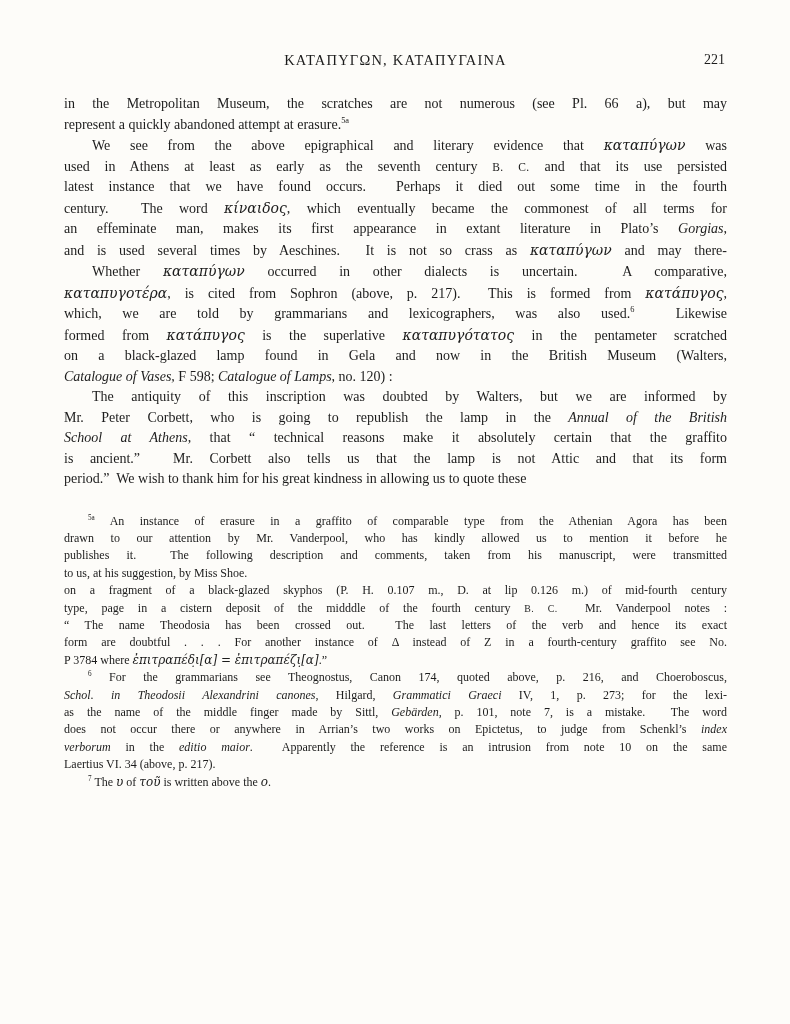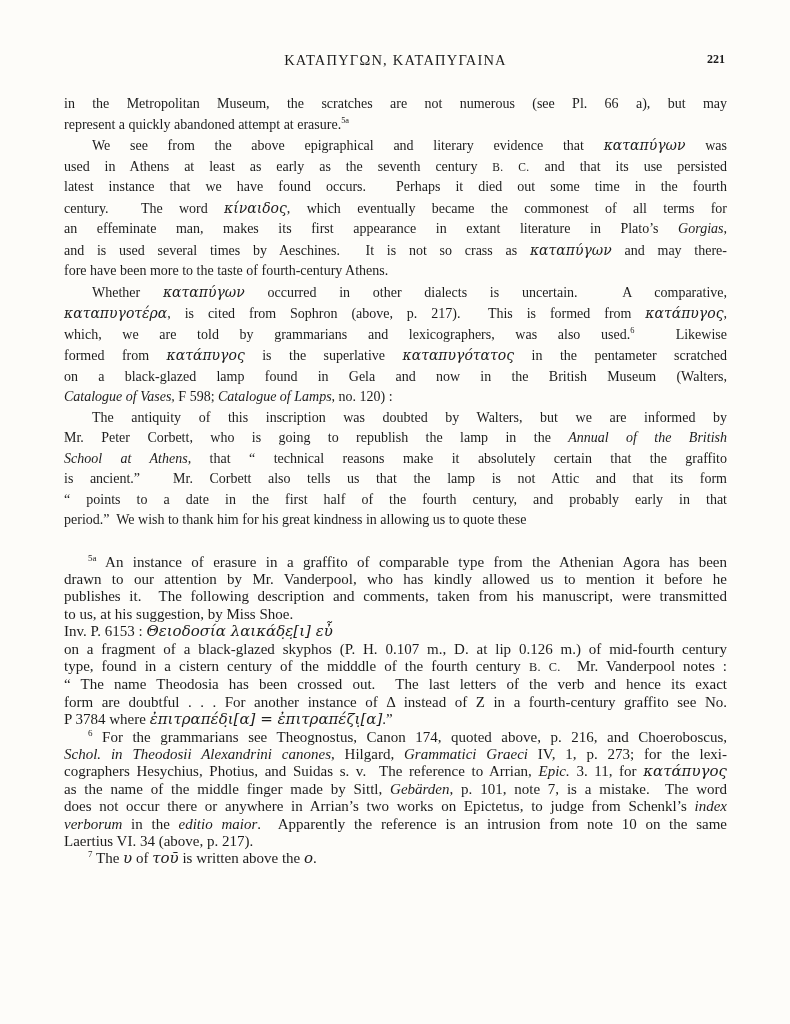--- a/index.html
+++ b/index.html
@@ -24,29 +24,28 @@
     font-size: 14.5px;
     letter-spacing: 1.2px;
     margin-bottom: 24px;
     height: 18px;
   }
   .page-number {
     position: absolute;
     right: 2px;
     top: 0;
     letter-spacing: 0;
-    font-size: 12px;
-    font-weight: bold;
+    font-size: 14px;
   }
   .body-block {
     font-size: 14px;
     line-height: 20.5px;
   }
   .footnote {
-    font-size: 15px;
+    font-size: 12px;
     line-height: 17.4px;
   }
   .footnotes {
     margin-top: 23px;
   }
   .line {
     text-align: justify;
     text-align-last: justify;
   }
   .line.nojust, .line.lastline {
@@ -86,57 +85,53 @@
         <div class="line"><span>in the Metropolitan Museum, the scratches are not numerous (see Pl. 66 a), but may</span></div>
         <div class="line lastline"><span>represent a quickly abandoned attempt at erasure.</span><span class="sup">5a</span></div>
       </div>
     <div class="body-block indent">
         <div class="line"><span>We see from the above epigraphical and literary evidence that </span><span class="g">καταπύγων</span><span> was</span></div>
         <div class="line"><span>used in Athens at least as early as the seventh century </span><span class="sc">B. C.</span><span> and that its use persisted</span></div>
         <div class="line"><span>latest instance that we have found occurs.&nbsp; Perhaps it died out some time in the fourth</span></div>
         <div class="line"><span>century.&nbsp; The word </span><span class="g">κίναιδος</span><span>, which eventually became the commonest of all terms for</span></div>
         <div class="line"><span>an effeminate man, makes its first appearance in extant literature in Plato’s </span><span class="i">Gorgias</span><span>,</span></div>
         <div class="line"><span>and is used several times by Aeschines.&nbsp; It is not so crass as </span><span class="g">καταπύγων</span><span> and may there-</span></div>
-        <div class="line lastline"><span>fore have been more to the taste of fourth-century Athens.</span></div>
       </div>
     <div class="body-block indent">
         <div class="line"><span>Whether </span><span class="g">καταπύγων</span><span> occurred in other dialects is uncertain.&nbsp; A comparative,</span></div>
         <div class="line"><span class="g">καταπυγοτέρα</span><span>, is cited from Sophron (above, p. 217).&nbsp; This is formed from </span><span class="g">κατάπυγος</span><span>,</span></div>
         <div class="line"><span>which, we are told by grammarians and lexicographers, was also used.</span><span class="sup">6</span><span>&nbsp; Likewise</span></div>
         <div class="line"><span>formed from </span><span class="g">κατάπυγος</span><span> is the superlative </span><span class="g">καταπυγότατος</span><span> in the pentameter scratched</span></div>
         <div class="line"><span>on a black-glazed lamp found in Gela and now in the British Museum (Walters,</span></div>
         <div class="line lastline"><span class="i">Catalogue of Vases,</span><span> F 598; </span><span class="i">Catalogue of Lamps</span><span>, no. 120) :</span></div>
       </div>
     <div class="body-block indent">
         <div class="line"><span>The antiquity of this inscription was doubted by Walters, but we are informed by</span></div>
         <div class="line"><span>Mr. Peter Corbett, who is going to republish the lamp in the </span><span class="i">Annual of the British</span></div>
         <div class="line"><span class="i">School at Athens</span><span>, that “ technical reasons make it absolutely certain that the graffito</span></div>
         <div class="line"><span>is ancient.”&nbsp; Mr. Corbett also tells us that the lamp is not Attic and that its form</span></div>
-        <div class="line"><span>“ points to a date in the first half of the fourth century, and probably early in that</span></div>
         <div class="line lastline"><span>period.”&nbsp; We wish to thank him for his great kindness in allowing us to quote these</span></div>
       </div>
   </div>
 
   <div class="footnotes">
     <div class="footnote indent">
         <div class="line"><span class="sup">5a</span><span> An instance of erasure in a graffito of comparable type from the Athenian Agora has been</span></div>
         <div class="line"><span>drawn to our attention by Mr. Vanderpool, who has kindly allowed us to mention it before he</span></div>
         <div class="line"><span>publishes it.&nbsp; The following description and comments, taken from his manuscript, were transmitted</span></div>
         <div class="line nojust"><span>to us, at his suggestion, by Miss Shoe.</span></div>
-        <div class="line nojust"><span>Inv. P. 6153 : </span><span class="g">Θειοδοσία λαικάδ̣ε̣[ι] εὖ</span></div>
         <div class="line"><span>on a fragment of a black-glazed skyphos (P. H. 0.107 m., D. at lip 0.126 m.) of mid-fourth century</span></div>
-        <div class="line"><span>type, found in a cistern century of the midddle of the fourth century </span><span class="sc">B. C.</span><span>&nbsp; Mr. Vanderpool notes :</span></div>
+        <div class="line"><span>type, page in a cistern deposit of the midddle of the fourth century </span><span class="sc">B. C.</span><span>&nbsp; Mr. Vanderpool notes :</span></div>
         <div class="line"><span>“ The name Theodosia has been crossed out.&nbsp; The last letters of the verb and hence its exact</span></div>
         <div class="line"><span>form are doubtful . . . For another instance of Δ instead of Z in a fourth-century graffito see No.</span></div>
         <div class="line lastline"><span>P 3784 where </span><span class="g">ἐπιτραπέδ̣ι[α] = ἐπιτραπέζι̣[α]</span><span>.”</span></div>
       </div>
     <div class="footnote indent">
         <div class="line"><span class="sup">6</span><span> For the grammarians see Theognostus, Canon 174, quoted above, p. 216, and Choeroboscus,</span></div>
         <div class="line"><span class="i">Schol. in Theodosii Alexandrini canones</span><span>, Hilgard, </span><span class="i">Grammatici Graeci</span><span> IV, 1, p. 273; for the lexi-</span></div>
-        <div class="line"><span>cographers Hesychius, Photius, and Suidas s. v.&nbsp; The reference to Arrian, </span><span class="i">Epic.</span><span> 3. 11, for </span><span class="g">κατάπυγος</span></div>
         <div class="line"><span>as the name of the middle finger made by Sittl, </span><span class="i">Gebärden</span><span>, p. 101, note 7, is a mistake.&nbsp; The word</span></div>
         <div class="line"><span>does not occur there or anywhere in Arrian’s two works on Epictetus, to judge from Schenkl’s </span><span class="i">index</span></div>
         <div class="line"><span class="i">verborum</span><span> in the </span><span class="i">editio maior</span><span>.&nbsp; Apparently the reference is an intrusion from note 10 on the same</span></div>
         <div class="line lastline"><span>Laertius VI. 34 (above, p. 217).</span></div>
       </div>
     <div class="footnote indent">
         <div class="line nojust lastline"><span class="sup">7</span><span> The </span><span class="g">υ</span><span> of </span><span class="g">τοῦ</span><span> is written above the </span><span class="g">ο</span><span>.</span></div>
       </div>
   </div>
 

